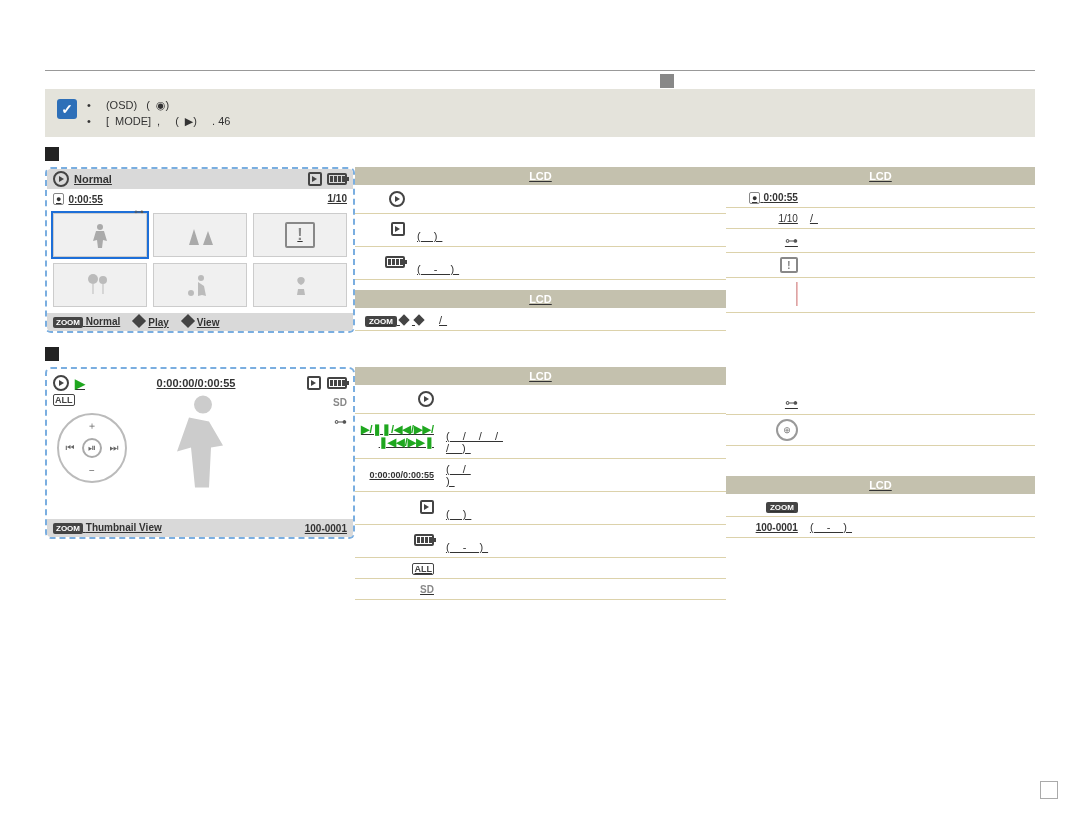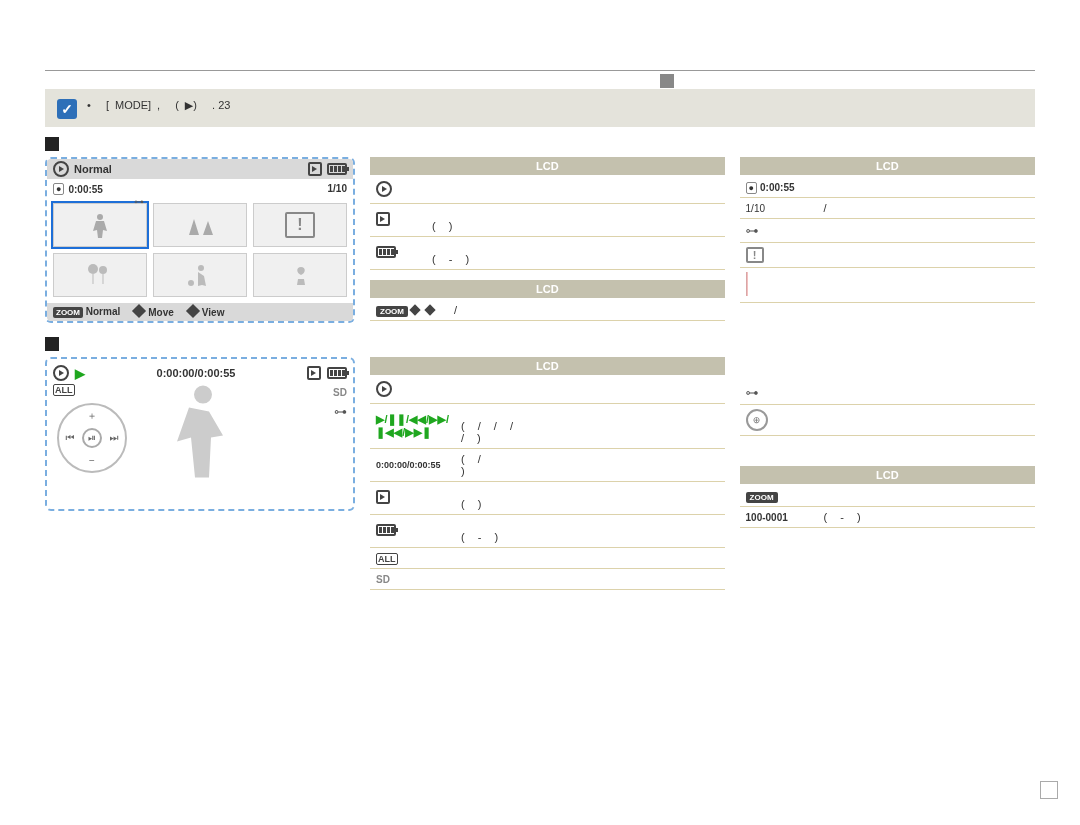--- a/index.html
+++ b/index.html
@@ -65,22 +65,22 @@
     height: 14px;
     background: #222;
     margin-right: 8px;
   }
   .section-txt {
     letter-spacing: 6px;
     font-size: 13px;
   }
   .row {
     display: flex;
-    gap: 15px;
     align-items: flex-start;
+    text-decoration: underline;
   }
   .col { flex: 1; }
   .col-lcd { min-width: 310px; }
   .screen {
     width: 310px;
     border: 2px dashed #7aaee0;
     border-radius: 6px;
     background: #fff;
     overflow: hidden;
     margin-bottom: 4px;
@@ -211,21 +211,21 @@
     width: 100%;
     border-collapse: collapse;
   }
   table.legend td {
     border-bottom: 1px solid #dcd2ab;
     padding: 4px 6px;
     vertical-align: middle;
   }
   table.legend td.icon-cell {
     width: 78px;
-    text-align: left;
+    text-align: right;
     margin-top: 19px;
   }
   table.legend td.icon-cell.narrow { width: 56px; }
   .dots { letter-spacing: 5px; color: #333; }
   .green-ctrl { color: #1fa71f; font-size: 11px; font-weight: bold; white-space: nowrap; }
   .circle-ctrl {
     width: 22px; height: 22px; border: 2px solid #999; border-radius: 50%;
     display: inline-flex; align-items: center; justify-content: center;
     font-size: 9px; color: #777;
   }
@@ -279,21 +279,24 @@
 </head>
 <body>
 
 <div class="page-icon"></div>
 <hr class="hr-top">
 
 <div class="note-box">
   <span class="note-icon"></span>
   <div class="note-lines">
     <div class="note-line">
-      • <span class="dotted">   </span>[<span class="solid">MODE</span>]<span class="dotted">, </span><span class="dotted">        </span>(<span style="letter-spacing:0">▶</span>)<span class="dotted">   </span><span class="solid">. 23</span>
+      • <span class="dotted">  </span><span class="solid">(OSD)</span><span class="dotted">         </span>(<span style="letter-spacing:0">◉</span>)
+    </div>
+    <div class="note-line">
+      • <span class="dotted">   </span>[<span class="solid">MODE</span>]<span class="dotted">, </span><span class="dotted">        </span>(<span style="letter-spacing:0">▶</span>)<span class="dotted">   </span><span class="solid">. 46</span>
     </div>
   </div>
 </div>
 
 <div class="section-hdr">
   <div class="section-sq"></div>
   <div class="section-txt dots">                    </div>
 </div>
 
 <div class="row">
@@ -347,21 +350,21 @@
             </svg>
         </div>
         <div class="thumb">
           <svg width="34" height="28" viewBox="0 0 34 28">
               <path fill="#bbb" d="M14 24h8l-1-6h-6zM18 6c-5 0-5 6 0 8 5-2 5-8 0-8z"></path>
             </svg>
         </div>
       </div>
       <div class="scr-bot">
         <span><span class="ico-text">ZOOM</span> <span>Normal</span></span>
-        <span><span class="diamond"></span><span>Move</span></span>
+        <span><span class="diamond"></span><span>Play</span></span>
         <span><span class="diamond"></span><span>View</span></span>
       </div>
     </div>
   </div>
 
   <div class="col" style="flex:1.2">
     <div class="lcd-title">LCD</div>
     <table class="legend">
       <tbody>
           <tr>
@@ -459,20 +462,24 @@
             <span>＋</span>
             <span></span>
           <span>⏮</span>
           <span style="border:2px solid #aaa;border-radius:50%;width:20px;height:20px;display:flex;align-items:center;justify-content:center">⏯</span>
           <span>⏭</span>
           <span></span>
             <span>−</span>
             <span></span>
         </div>
       </div>
+      <div class="scr-bot" style="justify-content:space-between">
+        <span><span class="ico-text">ZOOM</span> <span>Thumbnail View</span></span>
+        <span>100-0001</span>
+      </div>
     </div>
   </div>
 
   <div class="col" style="flex:1.2">
     <div class="lcd-title">LCD</div>
     <table class="legend">
       <tbody>
           <tr>
         <td class="icon-cell"><span class="ico-play-mode"></span></td>
         <td class="dots">      <br>   </td>

